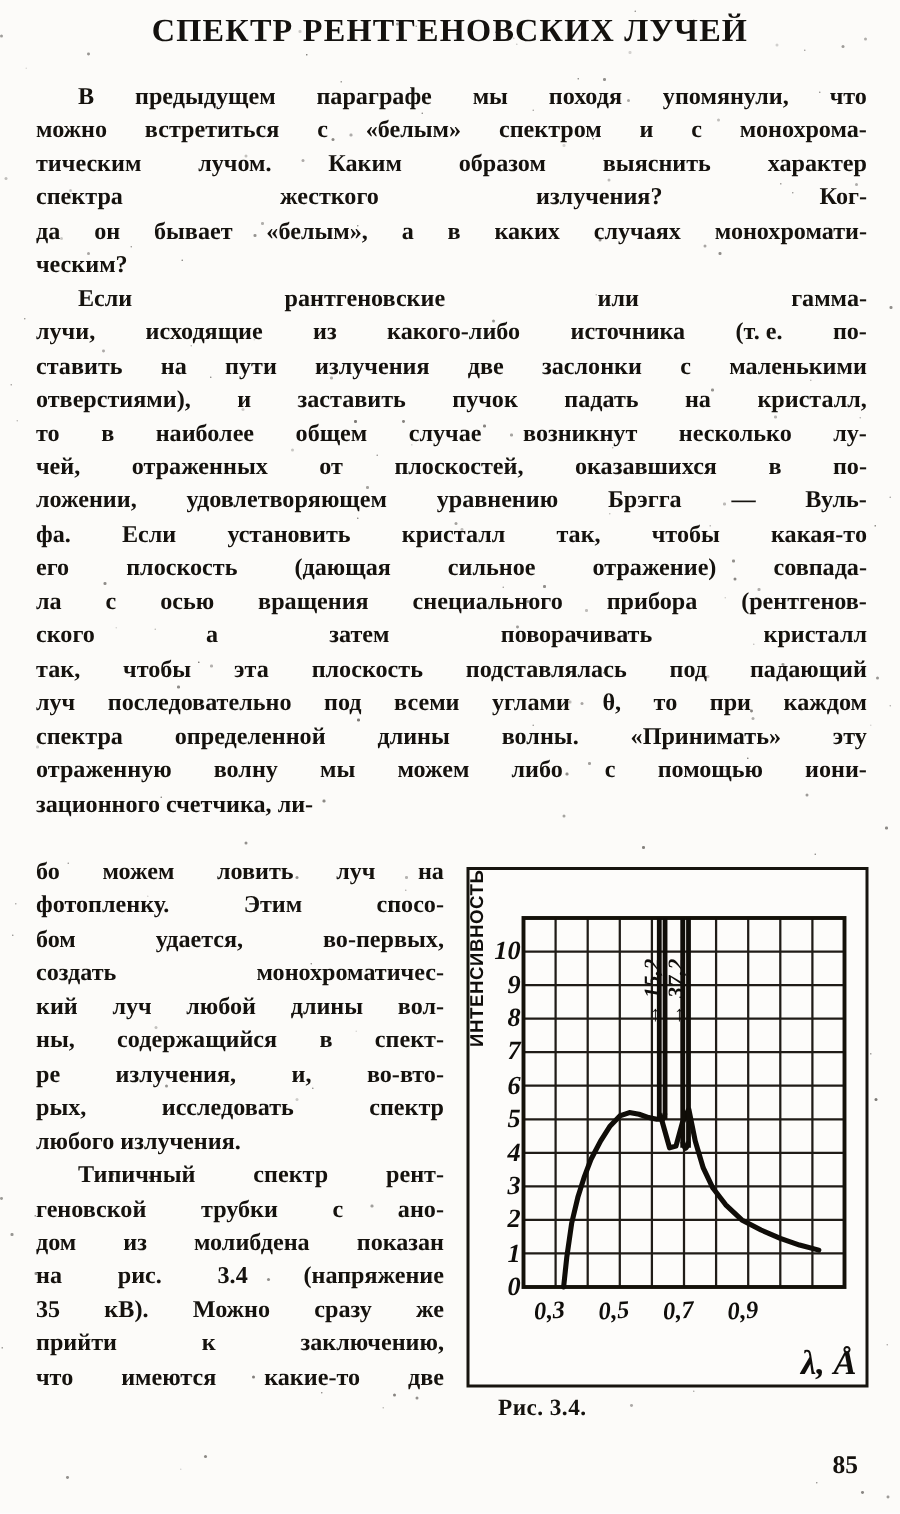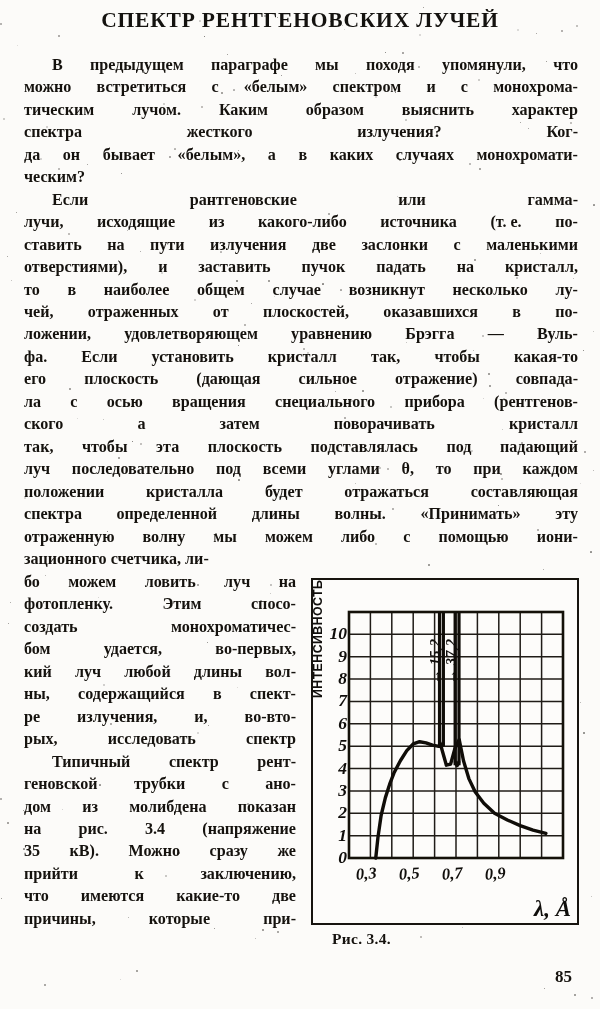--- a/index.html
+++ b/index.html
@@ -506,27 +506,20 @@
         <span>последовательно</span>
         <span>под</span>
         <span>всеми</span>
         <span>углами</span>
         <span>θ,</span>
         <span>то</span>
         <span>при</span>
         <span>каждом</span>
       </div>
       <div class="j">
-        <span>положении</span>
-        <span>кристалла</span>
-        <span>будет</span>
-        <span>отражаться</span>
-        <span>составляющая</span>
-      </div>
-      <div class="j">
         <span>спектра</span>
         <span>определенной</span>
         <span>длины</span>
         <span>волны.</span>
         <span>«Принимать»</span>
         <span>эту</span>
       </div>
       <div class="j">
         <span>отраженную</span>
         <span>волну</span>
@@ -549,27 +542,27 @@
         <span>ловить</span>
         <span>луч</span>
         <span>на</span>
       </div>
       <div class="j">
         <span>фотопленку.</span>
         <span>Этим</span>
         <span>спосо-</span>
       </div>
       <div class="j">
-        <span>создать</span>
-        <span>монохроматичес-</span>
-      </div>
-      <div class="j">
         <span>бом</span>
         <span>удается,</span>
         <span>во-первых,</span>
+      </div>
+      <div class="j">
+        <span>создать</span>
+        <span>монохроматичес-</span>
       </div>
       <div class="j">
         <span>кий</span>
         <span>луч</span>
         <span>любой</span>
         <span>длины</span>
         <span>вол-</span>
       </div>
       <div class="j">
         <span>ны,</span>
@@ -581,20 +574,21 @@
         <span>ре</span>
         <span>излучения,</span>
         <span>и,</span>
         <span>во-вто-</span>
       </div>
       <div class="j">
         <span>рых,</span>
         <span>исследовать</span>
         <span>спектр</span>
       </div>
+      <div class="nj">любого излучения.</div>
     </div>
   <div id="p3n">
       <div class="j indent">
         <span>Типичный</span>
         <span>спектр</span>
         <span>рент-</span>
       </div>
       <div class="j">
         <span>геновской</span>
         <span>трубки</span>
@@ -623,25 +617,20 @@
       <div class="j">
         <span>прийти</span>
         <span>к</span>
         <span>заключению,</span>
       </div>
       <div class="j">
         <span>что</span>
         <span>имеются</span>
         <span>какие-то</span>
         <span>две</span>
-      </div>
-      <div class="j">
-        <span>причины,</span>
-        <span>которые</span>
-        <span>при-</span>
       </div>
     </div>
 </div>
 
 <div class="figure">
   <div class="plotwrap">
     <div class="ylabel">ИНТЕНСИВНОСТЬ</div>
     <div class="yticks" id="yticks">
         <div class="ytick" style="top: 269px;">0</div>
         <div class="ytick" style="top: 246.636px;">1</div>

